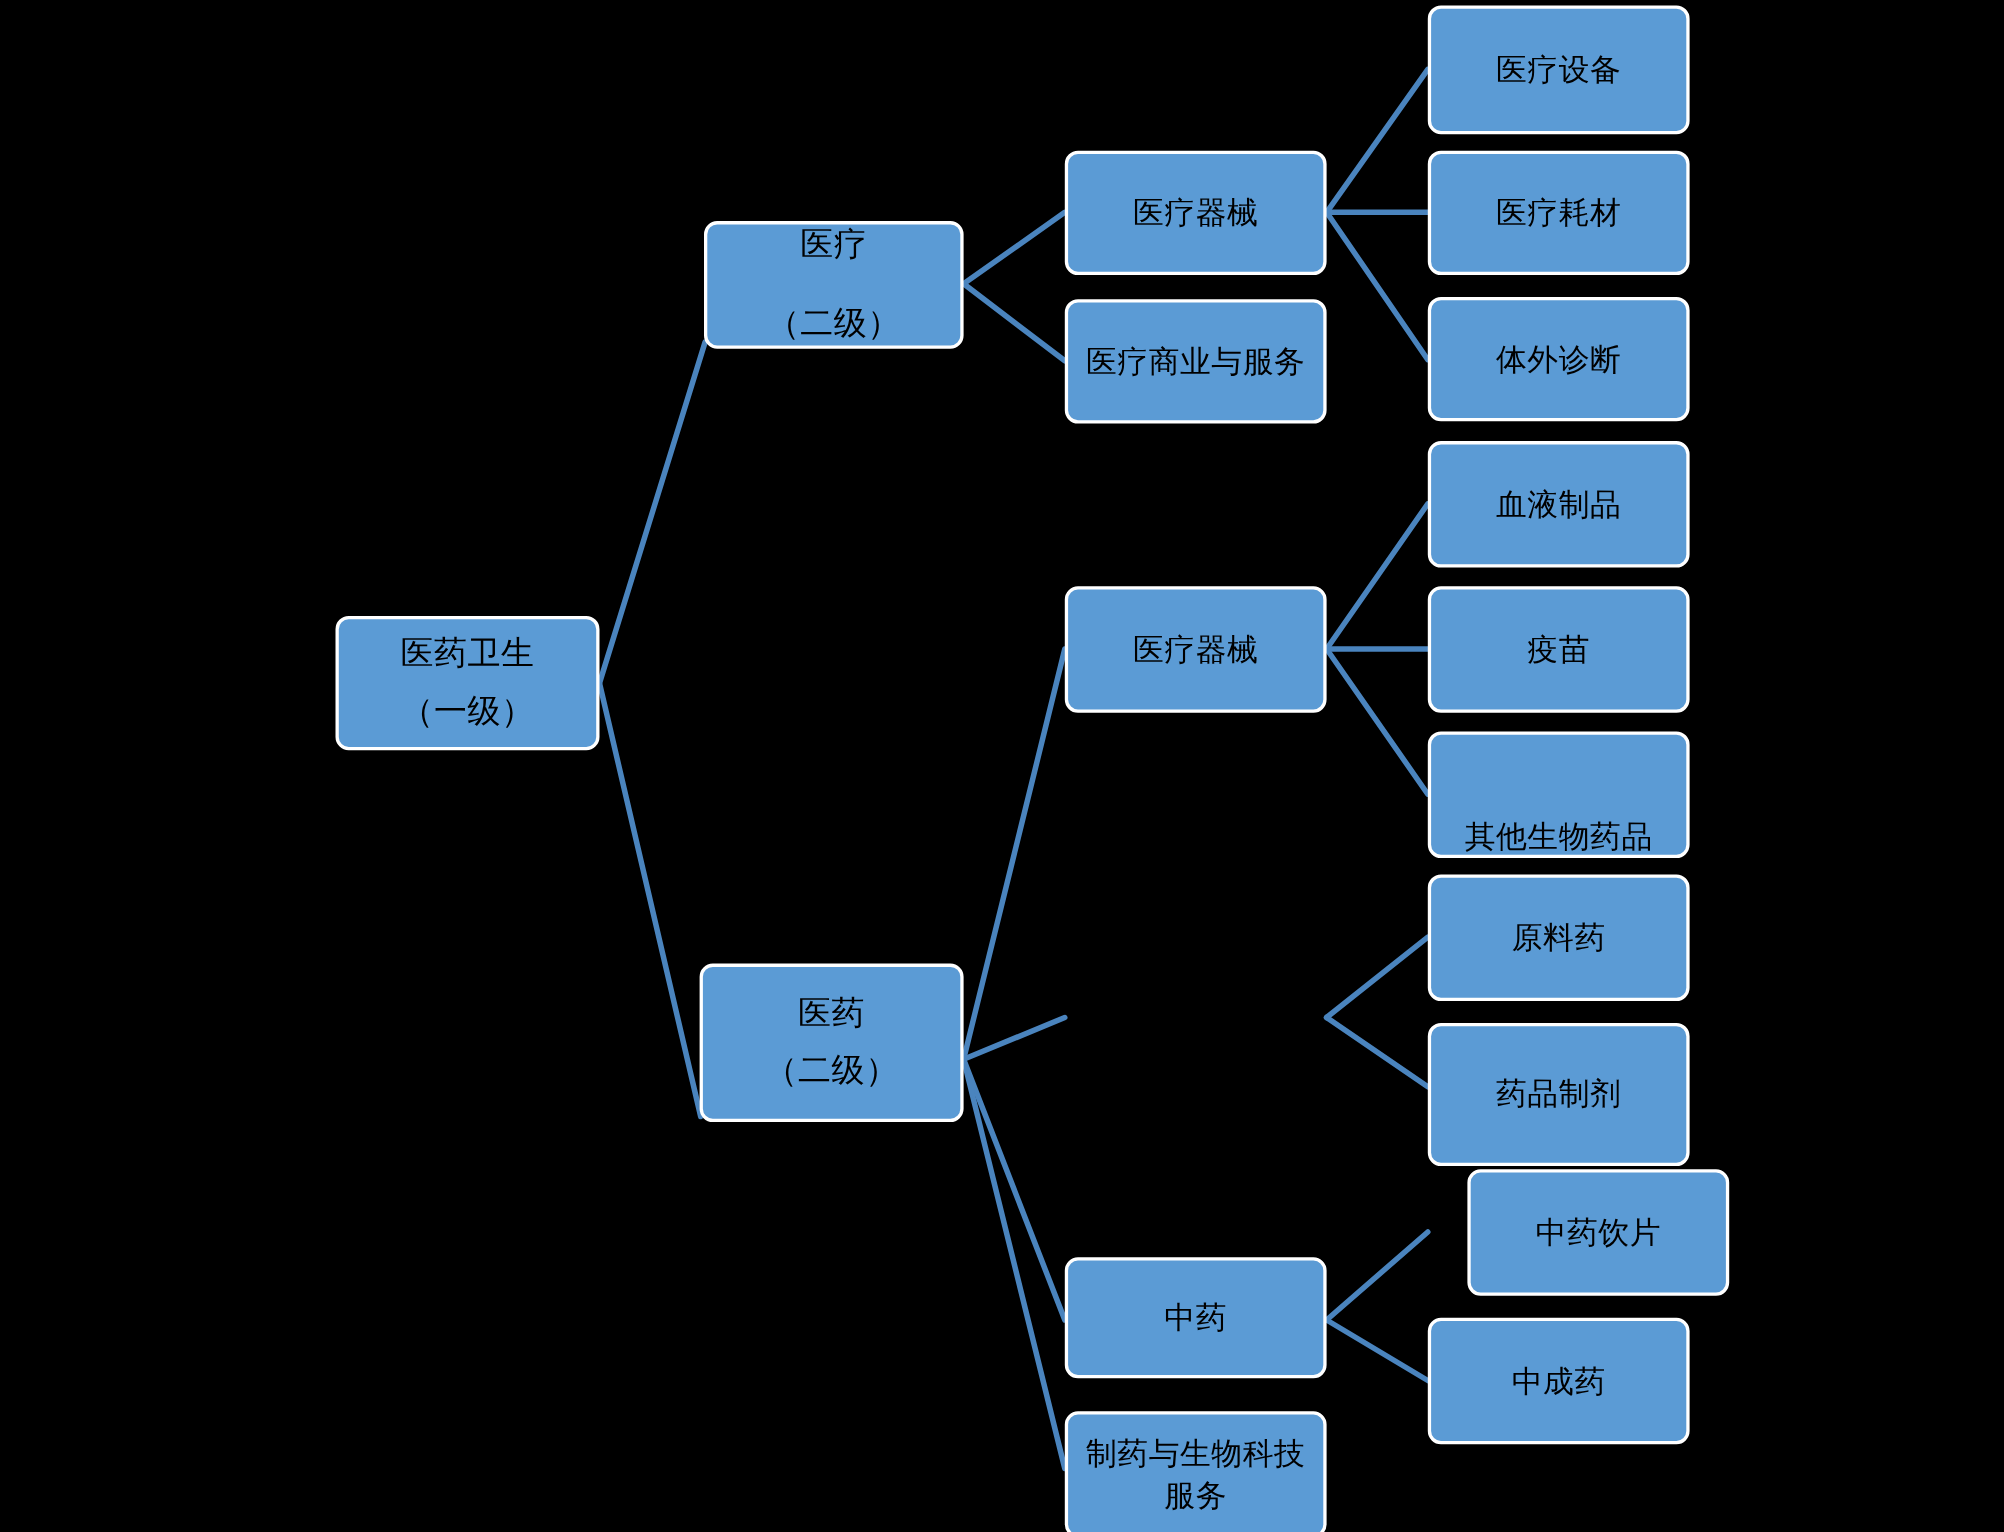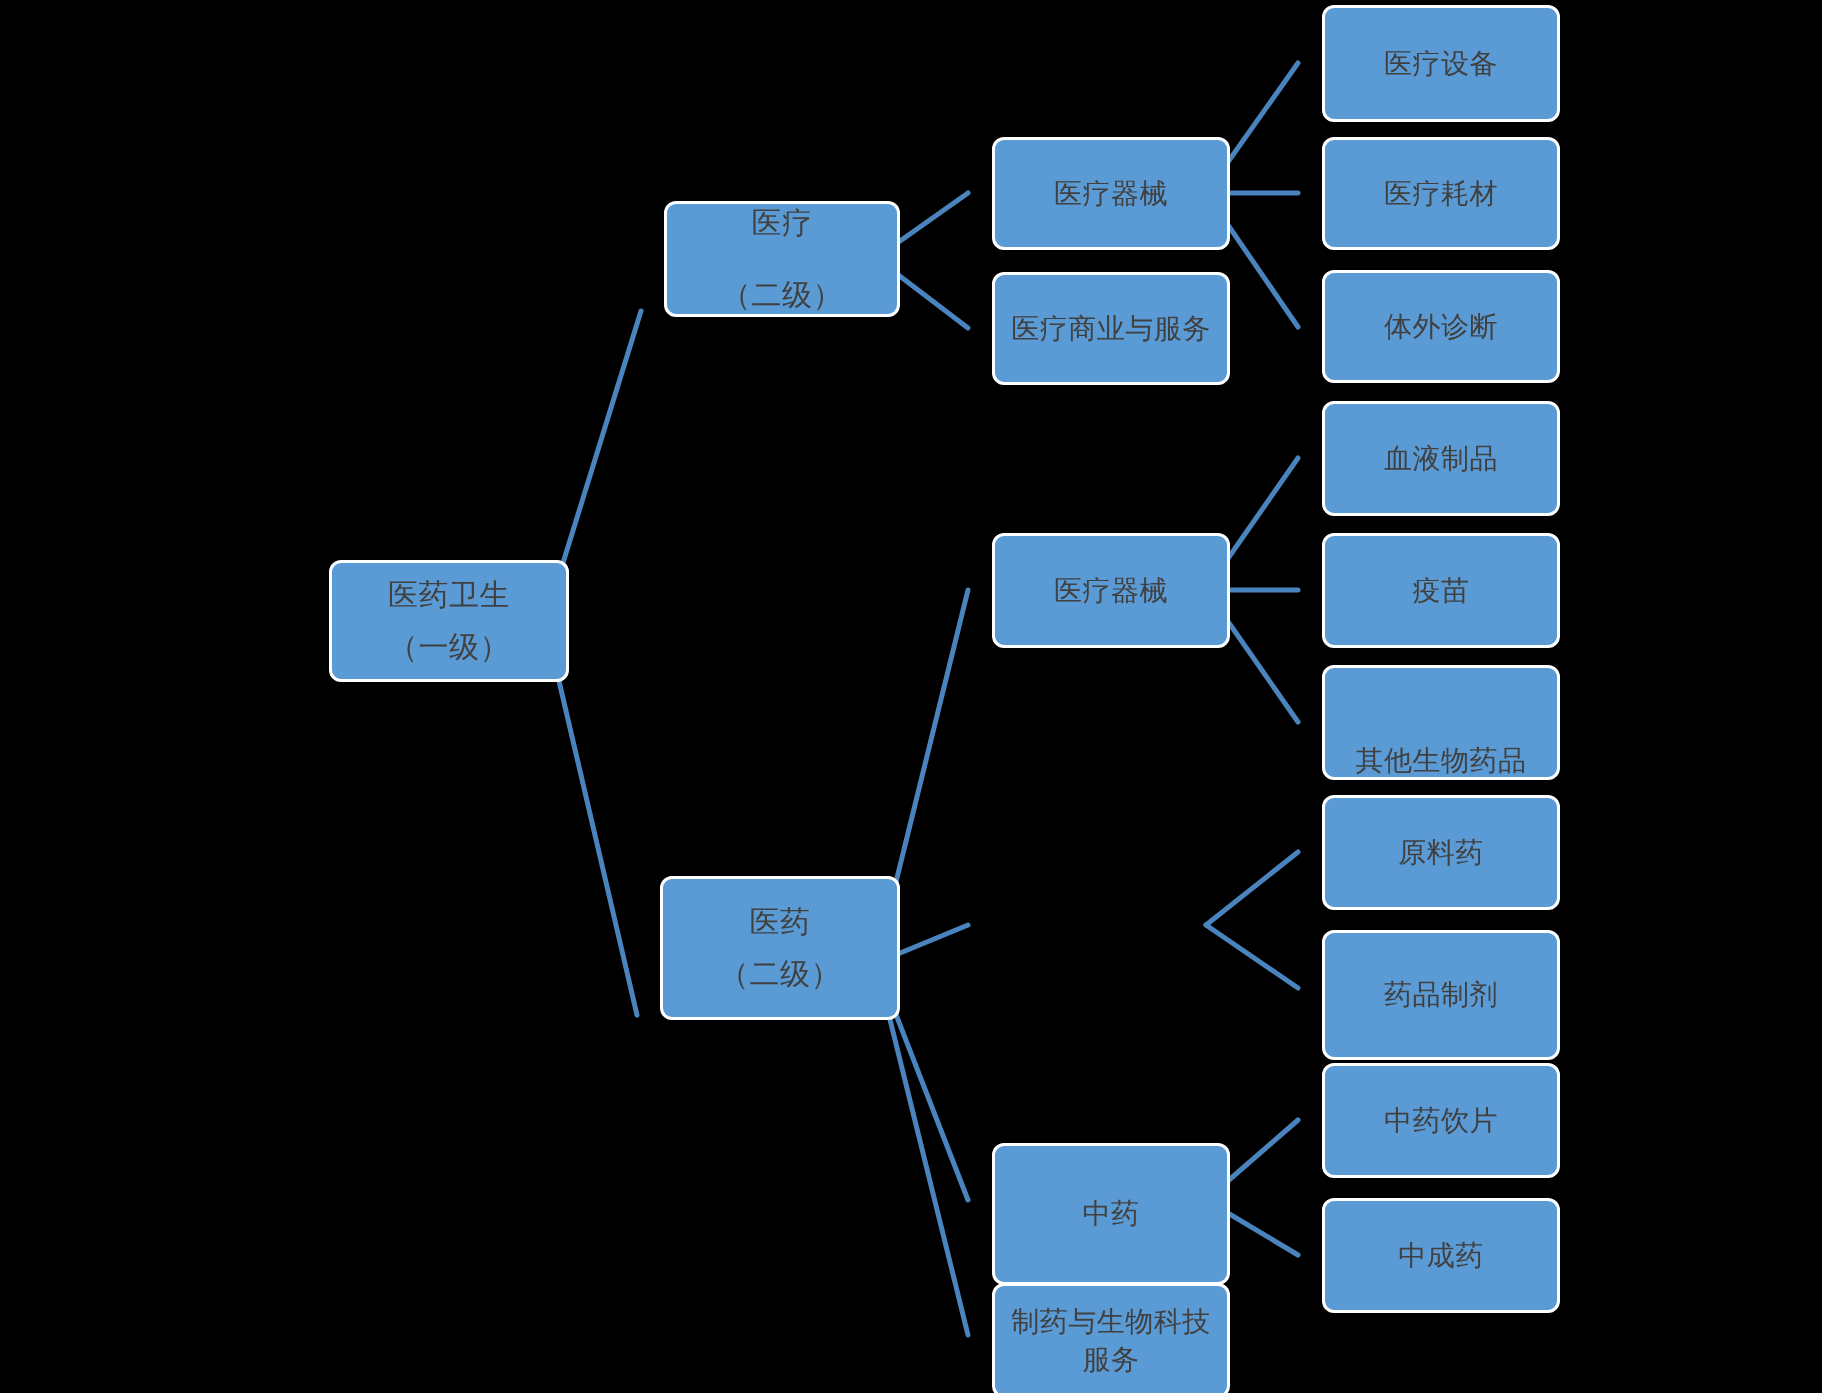--- a/index.html
+++ b/index.html
@@ -25,32 +25,31 @@
     width: 1822px;
     height: 1393px;
     pointer-events: none;
   }
   .node {
     position: absolute;
     box-sizing: border-box;
     background: #5B9BD5;
     border: 3px solid #FFFFFF;
     border-radius: 12px;
-    color: #404040;
+    color: #000000;
     display: flex;
     flex-direction: column;
     align-items: center;
     justify-content: center;
     text-align: center;
     line-height: 1.18;
     font-weight: 400;
     letter-spacing: 0.5px;
     z-index: 5;
     overflow: hidden;
-    margin-left: 24px;
   }
   .node .line1 {
     display: block;
   }
   .node .line2 {
     display: block;
     margin-top: 0.55em;
   }
   .node.lvl1 { font-size: 30px; }
   .node.lvl2 { font-size: 30px; }
@@ -124,21 +123,21 @@
 
   <div class="node lvl3" style="left:968px; top:272px; width:238px; height:113px;">
     <span class="line1">医疗商业与服务</span>
   </div>
 
   <div class="node lvl3" style="left:968px; top:533px; width:238px; height:115px;">
     <span class="line1">医疗器械</span>
   </div>
 
 
-  <div class="node lvl3" style="left:968px; top:1143px; width:238px; height:142px;">
+  <div class="node lvl3" style="left:968px; top:1143px; width:238px; height:110px;">
     <span class="line1">中药</span>
   </div>
 
   <div class="node wrap" style="left:968px; top:1283px; width:238px; height:115px;">
     <span class="line1">制药与生物科技服务</span>
   </div>
 
   <div class="node lvl4" style="left:1298px; top:5px; width:238px; height:117px;">
     <span class="line1">医疗设备</span>
   </div>
@@ -164,21 +163,21 @@
   </div>
 
   <div class="node lvl4" style="left:1298px; top:795px; width:238px; height:115px;">
     <span class="line1">原料药</span>
   </div>
 
   <div class="node lvl4" style="left:1298px; top:930px; width:238px; height:130px;">
     <span class="line1">药品制剂</span>
   </div>
 
-  <div class="node lvl4" style="left:1298px; top:1063px; width:238px; height:115px;">
+  <div class="node lvl4" style="left:1334px; top:1063px; width:238px; height:115px;">
     <span class="line1">中药饮片</span>
   </div>
 
   <div class="node lvl4" style="left:1298px; top:1198px; width:238px; height:115px;">
     <span class="line1">中成药</span>
   </div>
 
 </div>
 
 </body></html>

